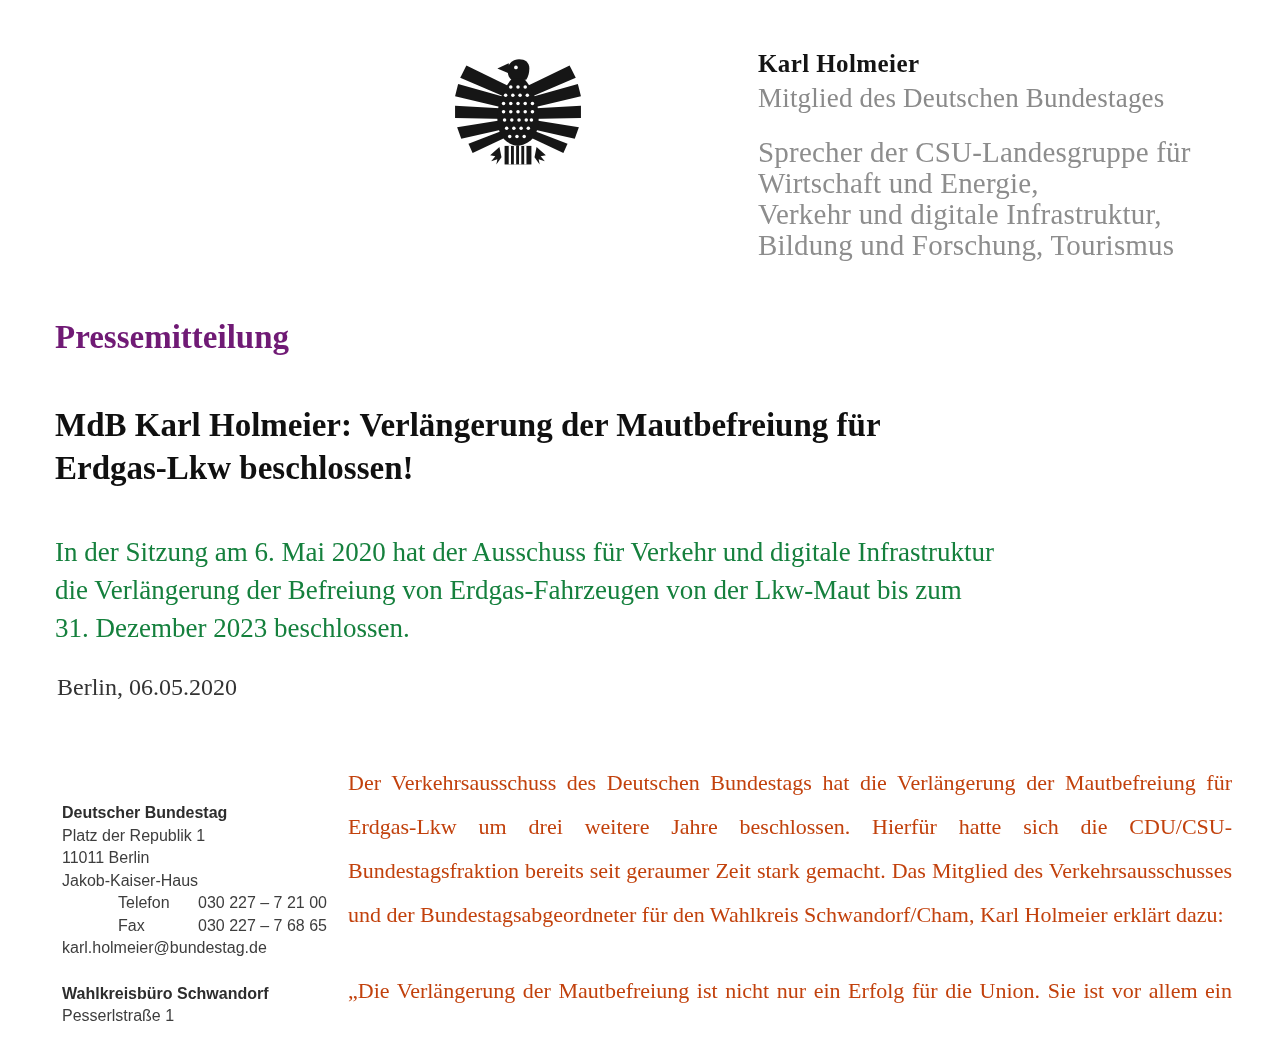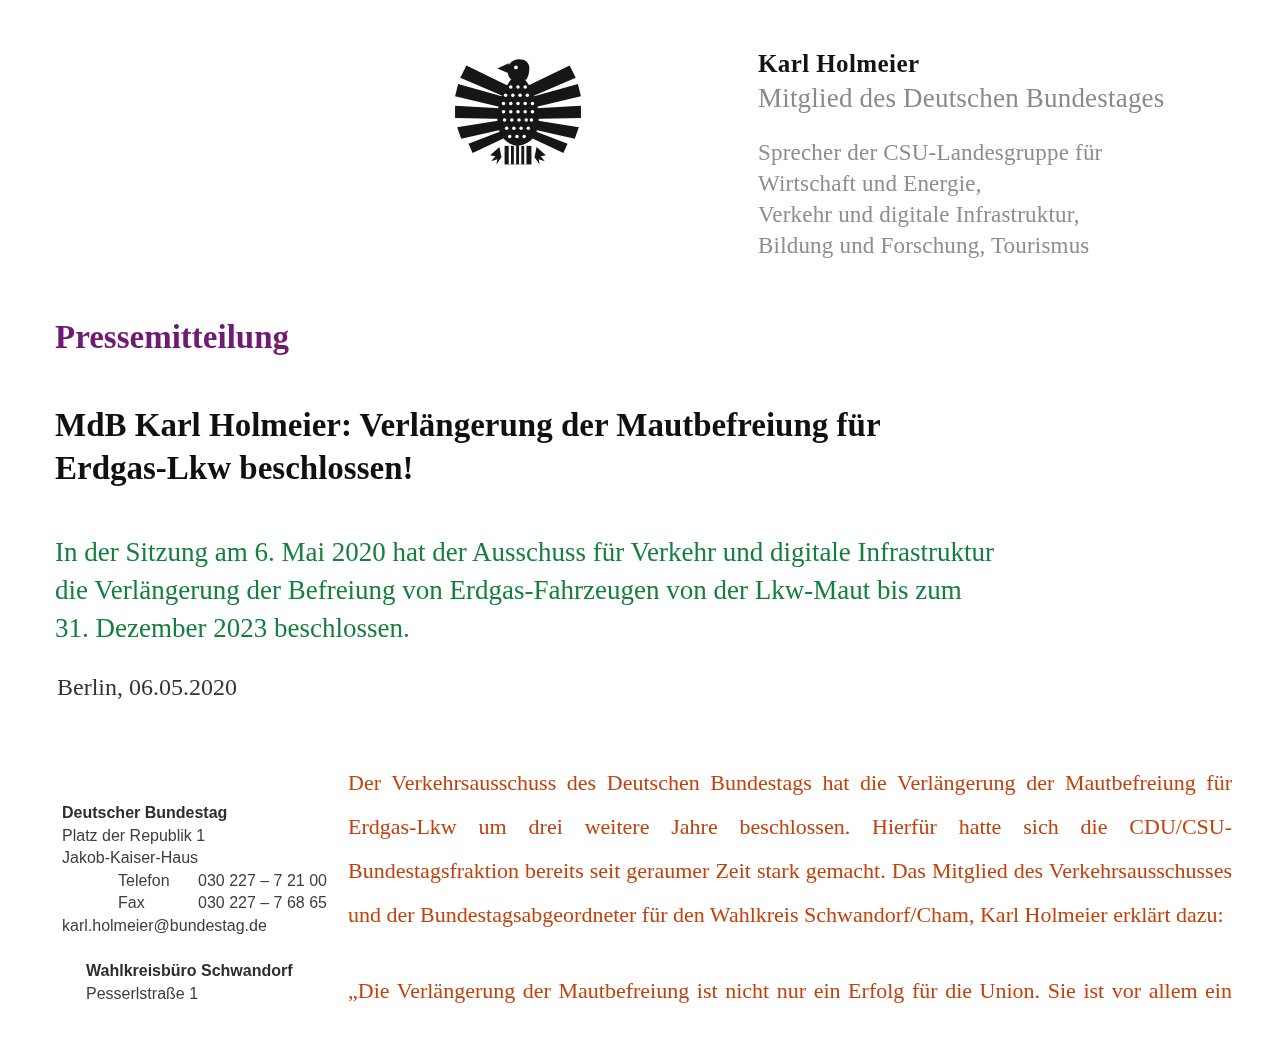--- a/index.html
+++ b/index.html
@@ -5,33 +5,33 @@
   html,body{margin:0;padding:0;background:#fff;}
   .page{
     position:relative;width:1280px;height:1026px;background:#ffffff;
     overflow:hidden;font-family:"Liberation Serif",serif;color:#1a1a1a;
   }
   
   .eagle{position:absolute;left:453px;top:56px;width:130px;height:122px;}
   .letterhead{position:absolute;left:758px;top:50px;width:470px;}
   .lh-name{font-size:25px;font-weight:bold;color:#141414;letter-spacing:.4px;}
   .lh-role{font-size:27px;color:#8a8a8a;margin-top:5px;letter-spacing:.2px;}
-  .lh-sub{font-size:23px;line-height:31px;color:#8d8d8d;margin-top:23px;white-space:pre-line;letter-spacing:.2px;}
+  .lh-sub{font-size:29px;line-height:31px;color:#8d8d8d;margin-top:23px;white-space:pre-line;letter-spacing:.2px;}
   
   .kicker{position:absolute;left:55px;top:319px;font-size:33px;font-weight:bold;color:#701a75;}
   .headline{position:absolute;left:55px;top:404px;width:1010px;font-size:33px;font-weight:bold;line-height:43px;color:#101010;white-space:pre-line;}
   .lead{position:absolute;left:55px;top:533px;width:1170px;font-size:27px;line-height:38px;color:#15803d;white-space:pre-line;}
   .dateline{position:absolute;left:57px;top:674px;font-size:24px;color:#333;}
   
   .sidebar{position:absolute;left:62px;top:802px;width:265px;
     font-family:"Liberation Sans",sans-serif;font-size:16px;line-height:22.5px;color:#3d3d3d;}
   .sb-title{font-weight:bold;color:#2d2d2d;}
   .sb-row{display:flex;justify-content:flex-end;}
   .sb-label{width:80px;flex:none;}
-  .sb-block-2{margin-top:23px;margin-left:24px;}
+  .sb-block-2{margin-top:23px;}
   
   .bodycol{position:absolute;left:348px;top:761px;width:884px;
     font-size:22px;line-height:44px;text-align:justify;color:#c2410c;}
   .bodycol p{margin:0 0 32px 0;}
 </style>
 </head>
 <body>
 
 <div class="page">
 
@@ -117,20 +117,21 @@
 Erdgas-Lkw beschlossen!</div>
   <div class="lead">In der Sitzung am 6. Mai 2020 hat der Ausschuss für Verkehr und digitale Infrastruktur
 die Verlängerung der Befreiung von Erdgas-Fahrzeugen von der Lkw-Maut bis zum
 31. Dezember 2023 beschlossen.</div>
   <div class="dateline">Berlin, 06.05.2020</div>
 
   <div class="sidebar">
     <div>
       <div class="sb-title">Deutscher Bundestag</div>
       <div>Platz der Republik 1</div>
+      <div>11011 Berlin</div>
       <div>Jakob-Kaiser-Haus</div>
       <div class="sb-row">
         <span class="sb-label">Telefon</span>
         <span>030 227 – 7 21 00</span>
       </div>
       <div class="sb-row">
         <span class="sb-label">Fax</span>
         <span>030 227 – 7 68 65</span>
       </div>
       <div>karl.holmeier@bundestag.de</div>

